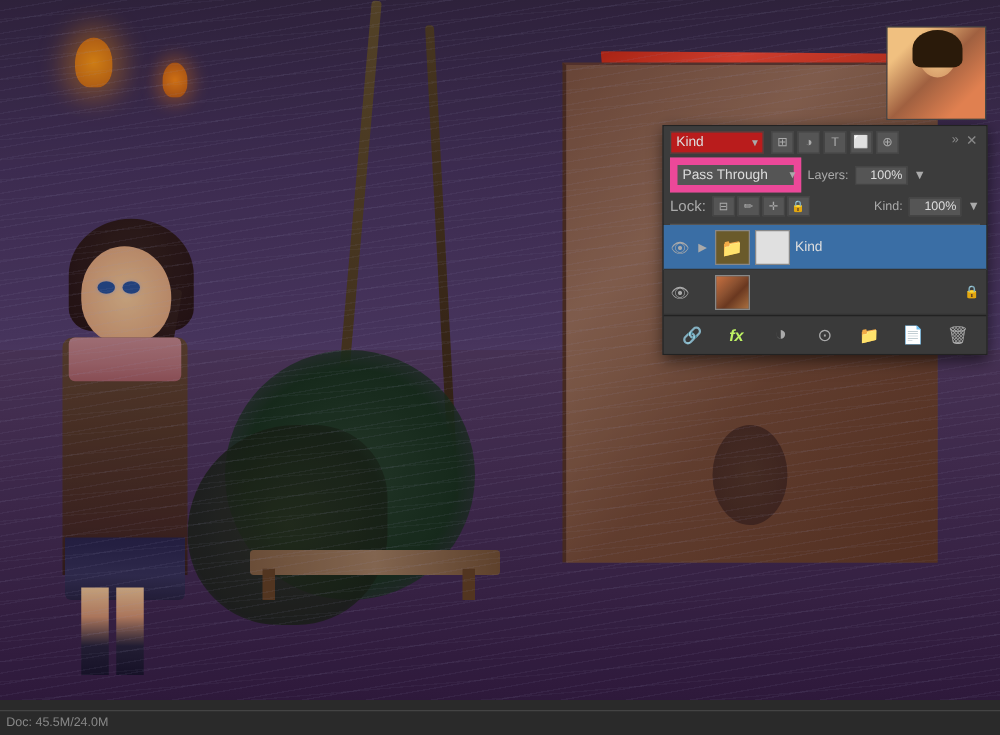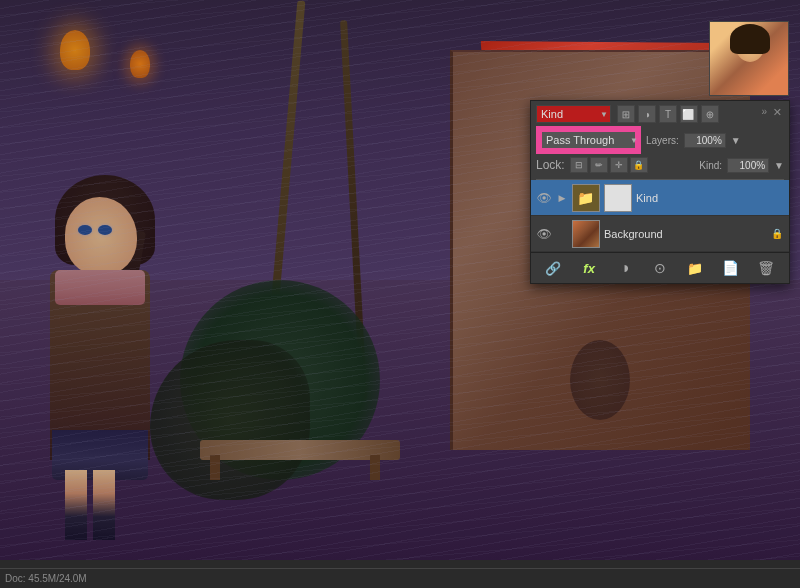--- a/index.html
+++ b/index.html
@@ -564,21 +564,20 @@
       </div>
       <span class="layer-name">Kind</span>
     </div>
 
     <div class="layer-row">
       <div class="eye-icon">👁</div>
       <div style="width:12px;"></div>
 
       <div class="layer-thumb thumb-bg" style="border:1px solid #888;background:linear-gradient(135deg,#c87040 0%,#8a5030 40%,#6a3820 60%,#aa7040 100%);">
       </div>
-      <span class="layer-name">Background</span>
       <span class="layer-lock-icon">🔒</span>
     </div>
 
   </div>
 
   <div class="panel-bottom">
     <div class="bottom-icon-btn" title="Link layers">🔗</div>
     <div class="bottom-icon-btn" title="Add layer style" style="font-style:italic;font-weight:bold;color:#bef264;">fx</div>
     <div class="bottom-icon-btn" title="Create new fill or adjustment layer" style="font-size:16px;">◑</div>
     <div class="bottom-icon-btn" title="Add layer mask" style="font-size:14px;">⊙</div>

